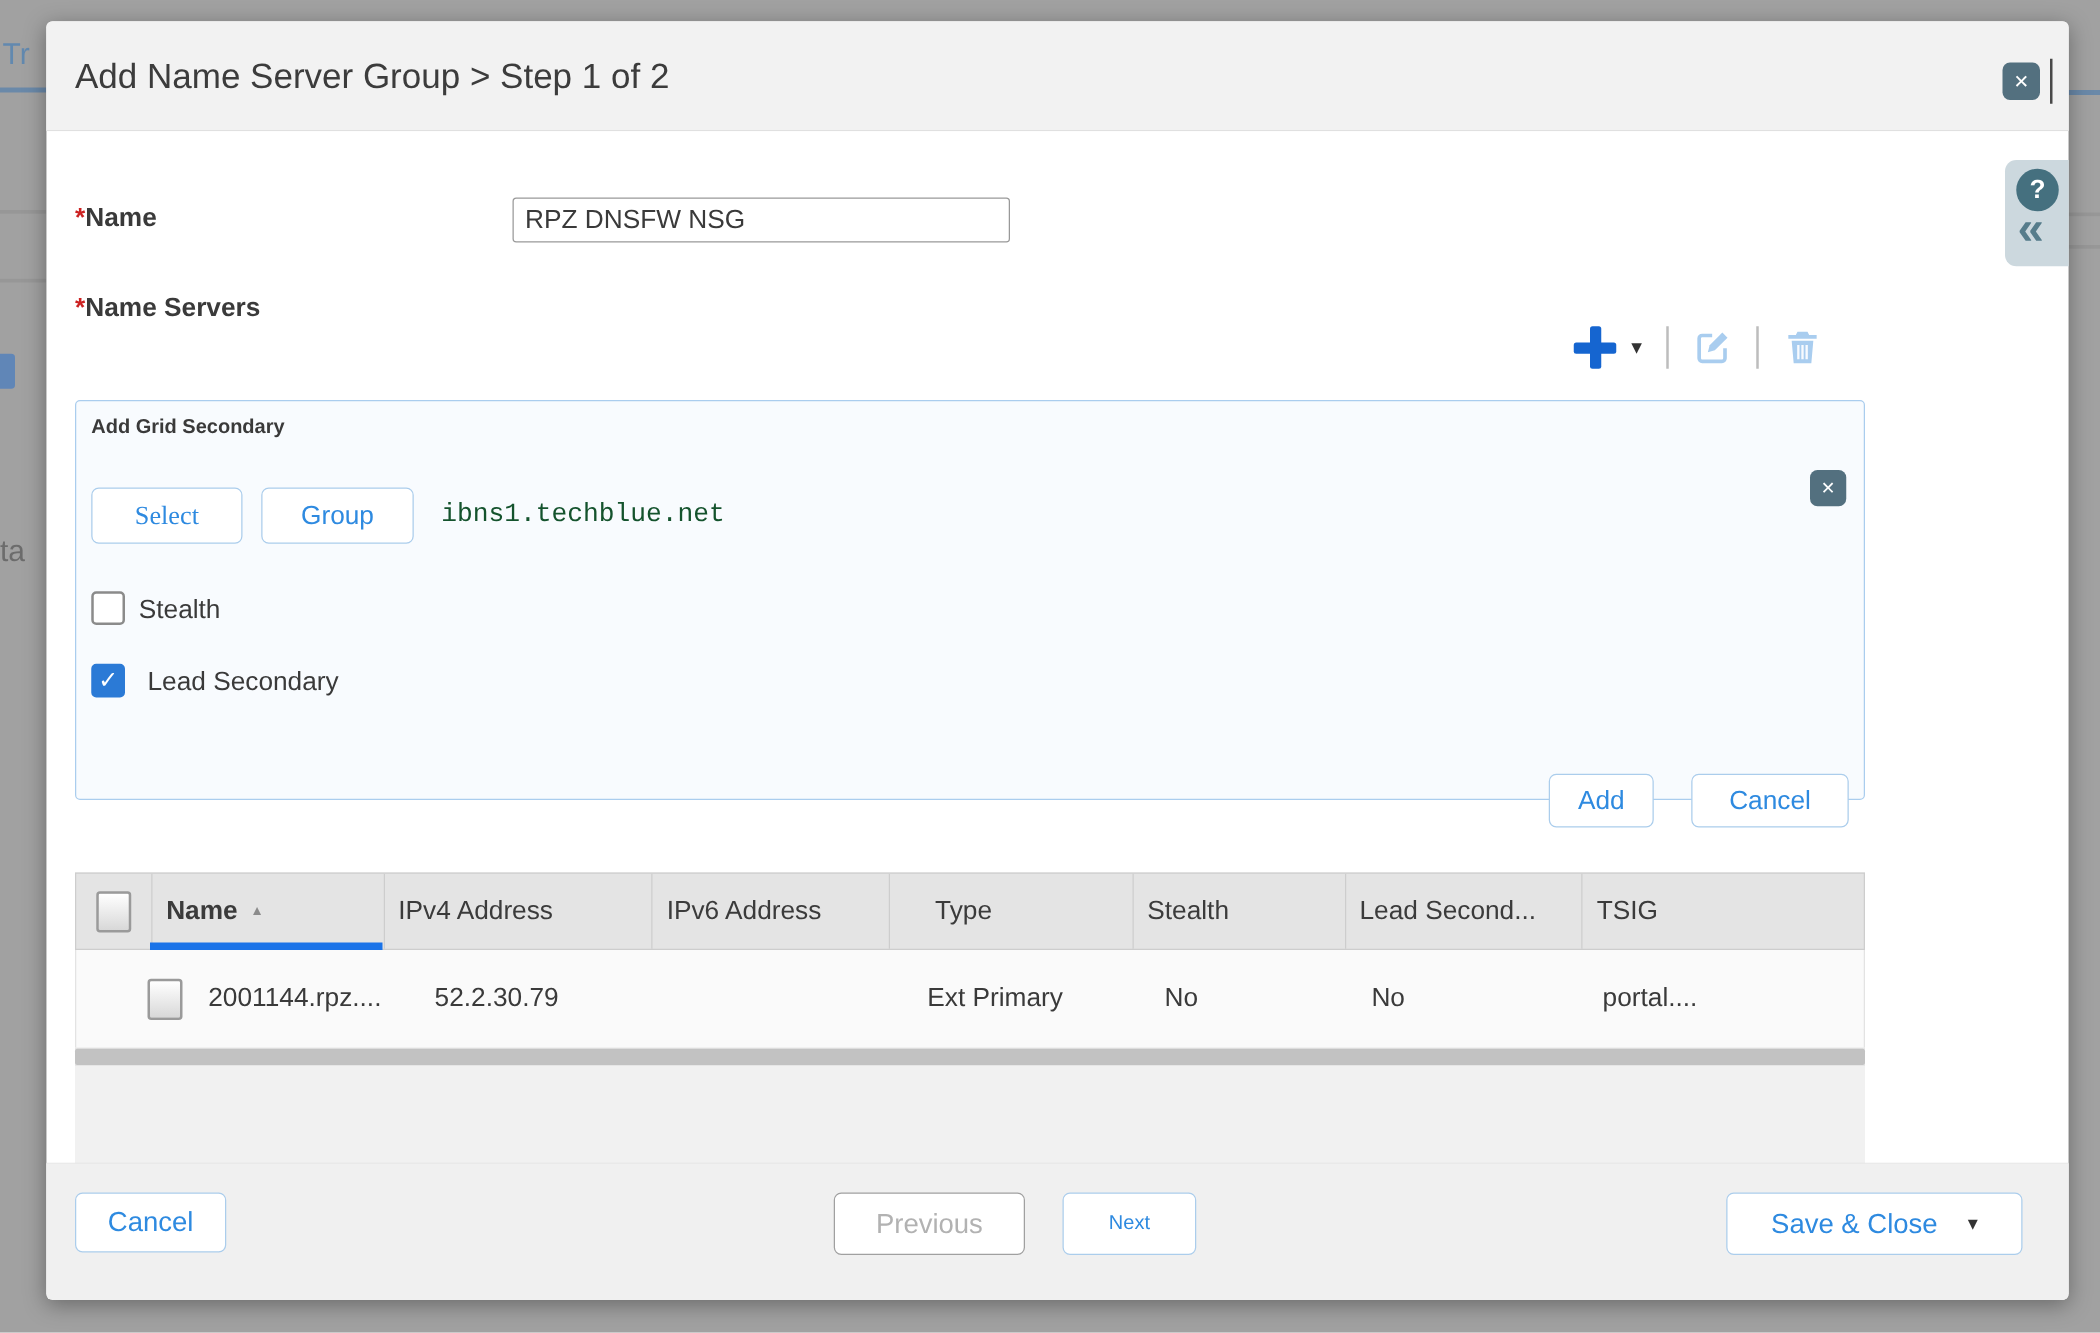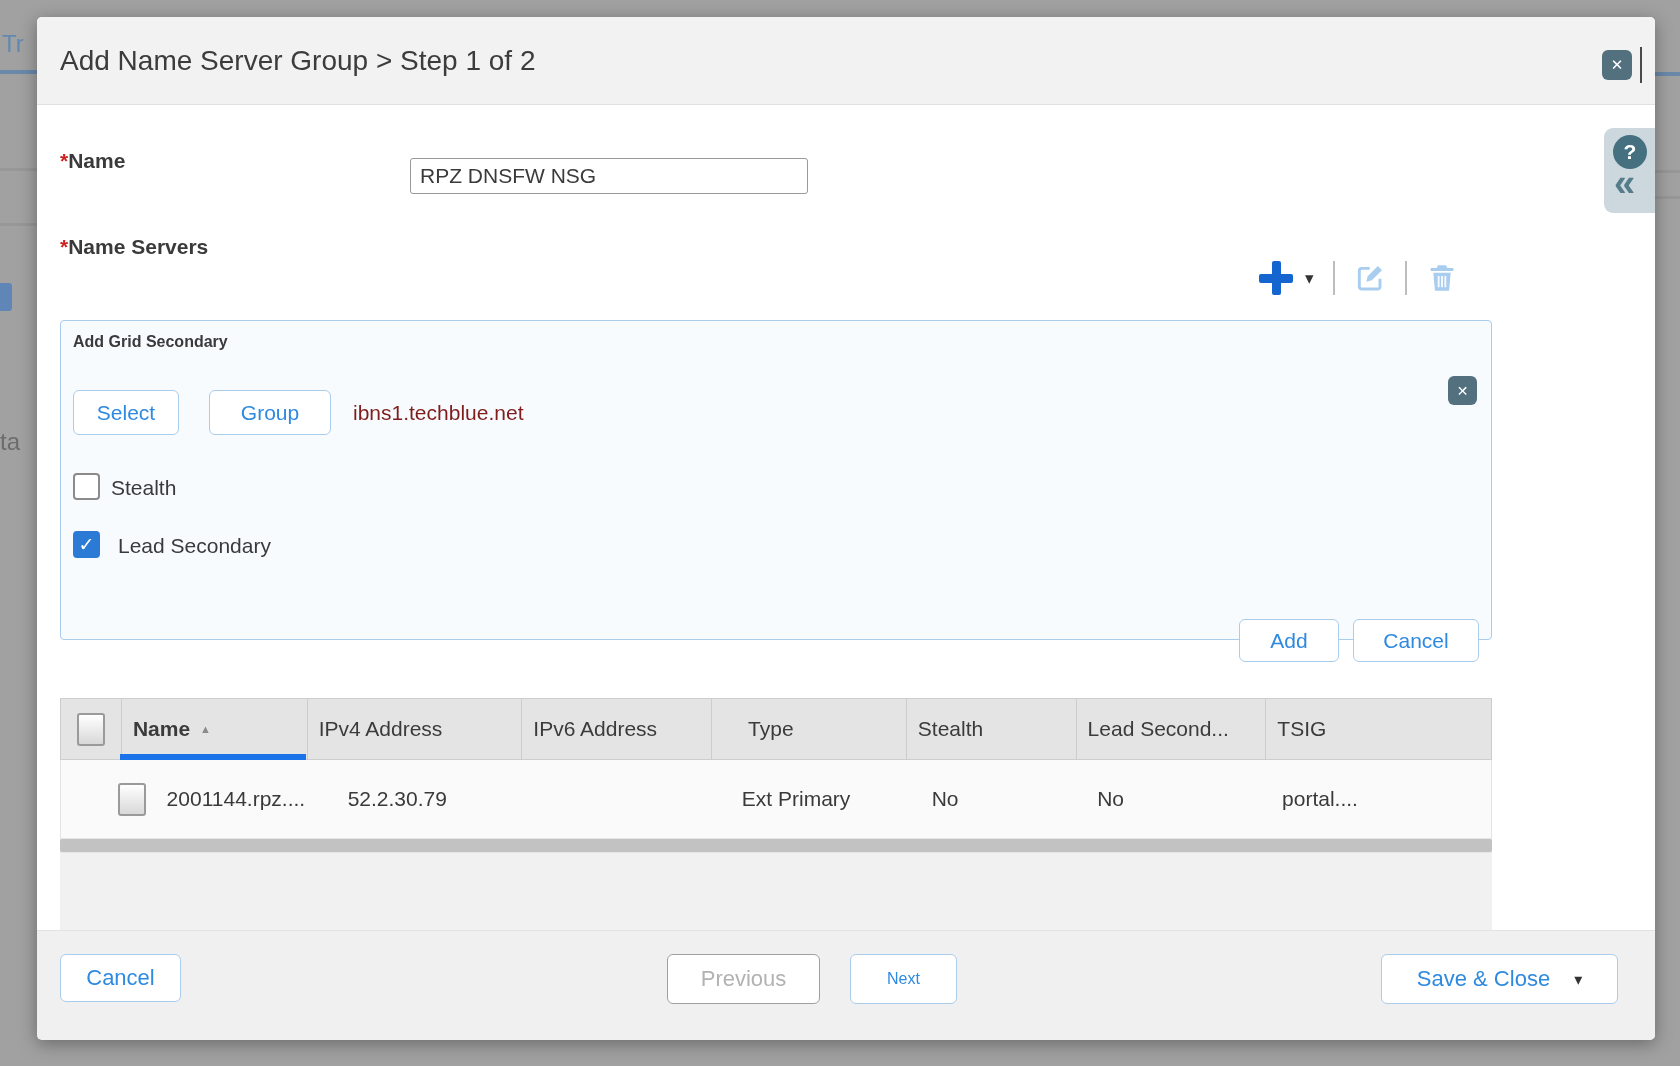--- a/index.html
+++ b/index.html
@@ -28,21 +28,21 @@
   .title { position:absolute; left:23px; top:0; line-height:88px; font-size:28px; color:#3c3c3c; }
   .icon-btn-slate { width:30px; height:30px; background:#53707f; border-radius:6px; color:#fff;
                     font-size:15px; font-weight:bold; display:flex; align-items:center; justify-content:center;
                     cursor:pointer; }
   .dlg-close { position:absolute; right:23px; top:33px; }
   .title-divider { position:absolute; right:13px; top:30px; width:2px; height:36px; background:#4a4a4a; }
 
   
   .req { color:#cc2222; font-weight:bold; font-size:21px; }
   .form-label { font-weight:bold; font-size:21px; color:#3a3a3a; }
-  .lbl-name { position:absolute; left:23px; top:132px; }
+  .lbl-name { position:absolute; left:23px; top:146px; }
   .name-input { position:absolute; left:373px; top:141px; width:398px; height:36px;
                 border:1px solid #999; border-radius:3px; font-size:21px; color:#3a3a3a;
                 padding-left:9px; font-family:inherit; background:#fff; }
   .lbl-nameservers { position:absolute; left:23px; top:218px; }
 
   
   .ns-toolbar { position:absolute; left:1221px; top:242px; height:38px; display:flex; align-items:center; }
   .plus-icon { position:relative; width:36px; height:36px; cursor:pointer; }
   .plus-icon::before { content:""; position:absolute; left:1px; top:14px; width:34px; height:9px; background:#1565d0; border-radius:2px; }
   .plus-icon::after  { content:""; position:absolute; left:14px; top:1px; width:9px; height:34px; background:#1565d0; border-radius:2px; }
@@ -50,34 +50,34 @@
   .tb-divider { width:2px; height:34px; background:#bdbdbd; margin:0 19px; }
   .svg-btn { width:32px; height:32px; cursor:pointer; display:block; }
 
   
   .panel { position:absolute; left:23px; top:303px; width:1432px; height:320px;
            background:#f8fbfe; border:1px solid #aacdee; border-radius:4px; }
   .panel-title { position:absolute; left:12px; top:12px; font-weight:bold; font-size:16px; color:#3a3a3a; }
   .panel-close { position:absolute; left:1387px; top:55px; width:29px; height:29px; font-size:14px; }
   .btn { display:flex; align-items:center; justify-content:center; background:#fff;
          border:1px solid #abcdec; border-radius:6px; color:#2e8ae0; font-size:21px; cursor:pointer; }
-  .btn-select { position:absolute; left:12px; top:69px; width:106px; height:45px; }
+  .btn-select { position:absolute; left:12px; top:69px; width:121px; height:45px;font-family:Liberation Serif, serif; }
   .btn-clear  { position:absolute; left:148px; top:69px; width:122px; height:45px; }
-  .server-text { position:absolute; left:292px; top:80px; font-size:21px; color:#7f1d1d; }
+  .server-text { position:absolute; left:292px; top:80px; font-size:21px; color:#14532d;font-family:Liberation Mono, monospace; }
 
   .cb { width:27px; height:27px; border:2px solid #8b8b8b; border-radius:4px; background:#fff;
         display:flex; align-items:center; justify-content:center; cursor:pointer; }
   .cb.checked { background:#2b7ad6; border-color:#2b7ad6; }
   .cb.checked::after { content:"✓"; color:#fff; font-weight:bold; font-size:19px; }
   .cb-stealth { position:absolute; left:12px; top:152px; }
   .cb-lead { position:absolute; left:12px; top:210px; }
   .cb-label { position:absolute; font-size:21px; color:#3a3a3a; cursor:default; }
   .lbl-stealth { left:50px; top:155px; }
   .lbl-lead { left:57px; top:213px; }
-  .btn-add { position:absolute; left:1178px; top:298px; width:100px; height:43px; }
+  .btn-add { position:absolute; left:1178px; top:298px; width:84px; height:43px; }
   .btn-cancel-panel { position:absolute; left:1292px; top:298px; width:126px; height:43px; }
 
   
   .table { position:absolute; left:23px; top:681px; width:1432px; }
   .thead { display:flex; height:62px; background:#e4e4e4; border:1px solid #cdcdcd; position:relative; }
   .th { display:flex; align-items:center; padding-left:11px; font-size:21px; color:#3b3b3b;
         border-left:1px solid #cdcdcd; cursor:pointer; }
   .th:first-child { border-left:none; }
   .th-name-text { font-weight:bold; }
   .sort-arrow { font-size:11px; color:#8b8b8b; margin-left:10px; }

